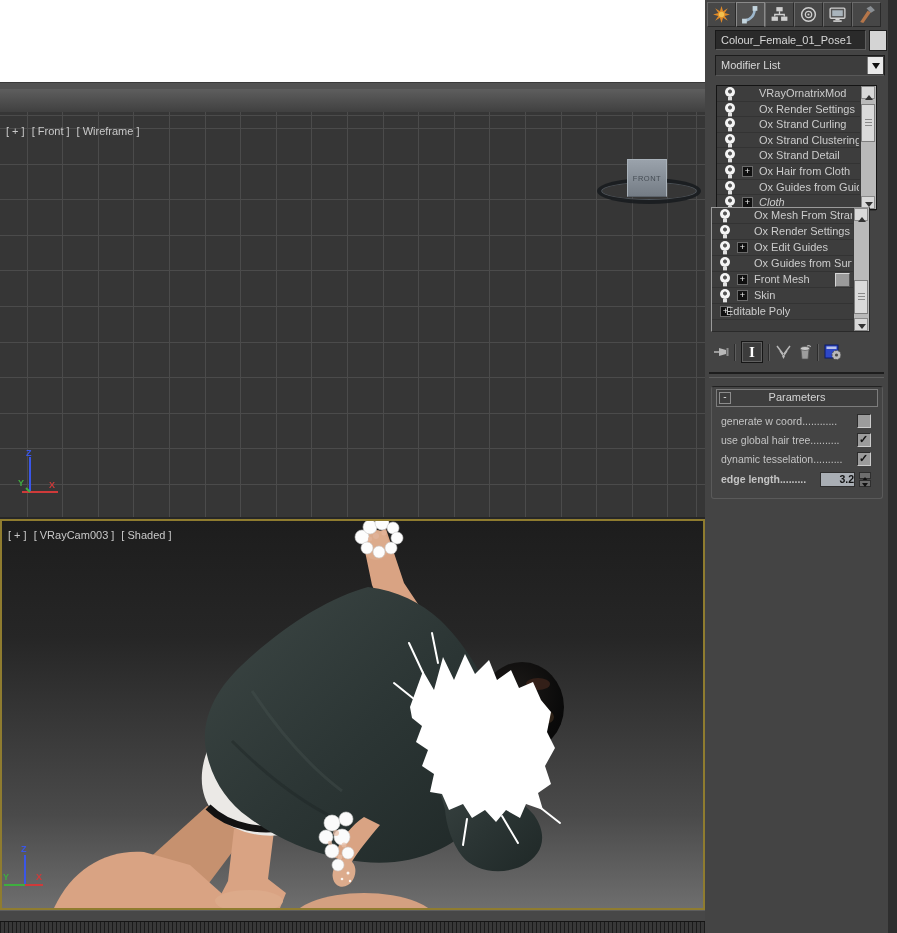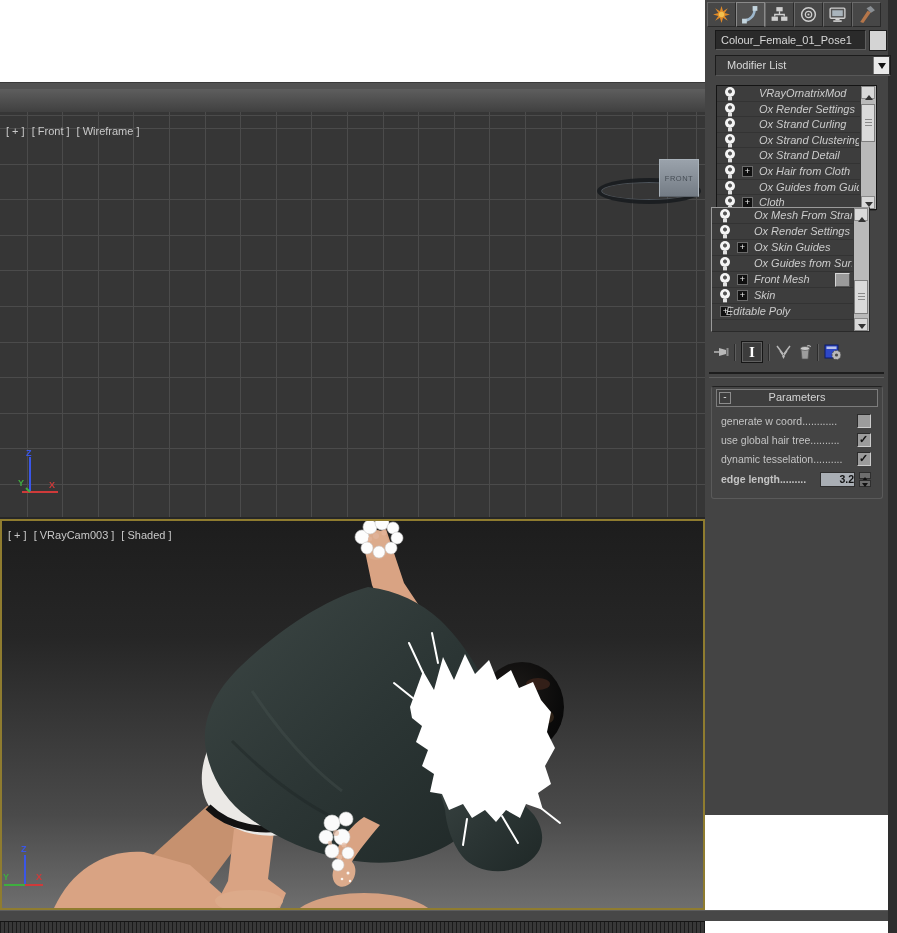--- a/index.html
+++ b/index.html
@@ -14,60 +14,60 @@
     background-image:repeating-linear-gradient(to right,#4b4b4b 0 1px,transparent 1px 35.6px),
                      repeating-linear-gradient(to bottom,#4b4b4b 0 1px,transparent 1px 35.6px);
     background-position:-9px 16px;}
   .vp-label{position:absolute;left:6px;top:13px;font-size:11px;color:#c9c9c9;display:flex;gap:7px;white-space:nowrap;}
   .vp-label span{cursor:default;}
   .vc-ring{position:absolute;left:597px;top:66px;width:96px;height:18px;border:4px solid rgba(24,27,31,.88);
            border-radius:50%;box-shadow:inset 0 0 0 1px #4e555c;}
   .viewcube{position:absolute;left:627px;top:47px;width:38px;height:36px;
             background:linear-gradient(#9aa2ab,#747c85);border:1px solid #a9b2ba;border-bottom-color:#5c636b;
             color:#464d55;font-size:7.5px;font-weight:normal;letter-spacing:.5px;
-            display:flex;align-items:center;justify-content:center;margin-left:32px;}
+            display:flex;align-items:center;justify-content:center;}
   .axis-tripod{position:absolute;}
   
   .vp-bottom{position:absolute;left:0;top:519px;width:705px;height:391px;box-sizing:border-box;
              border:2px solid #8f7c2f;
              background:linear-gradient(#1d1d1d,#262626 30%,#4a4a4a 76%,#6e6e6e 100%);overflow:hidden;}
   .scene{position:absolute;left:0;top:0;width:701px;height:387px;}
   
   .strip-below{position:absolute;left:0;top:910px;width:897px;height:11px;background:#474747;border-top:1px solid #5d5d5d;box-sizing:border-box;}
   .tickbar{position:absolute;left:0;top:921px;width:705px;height:12px;background:#383838;border-top:1px solid #141414;box-sizing:border-box;
            background-image:repeating-linear-gradient(90deg,#1b1b1b 0 1px,transparent 1px 4px);}
   
-  .right-panel{position:absolute;left:705px;top:0;width:192px;height:815px;background:#444444;}
+  .right-panel{position:absolute;left:705px;top:0;width:192px;height:933px;background:#444444;}
   .right-edge{position:absolute;left:183px;top:0;width:9px;height:933px;background:#2e2e2e;}
   .cmd-tabs{position:absolute;left:2px;top:2px;display:flex;}
   .cmd-tab{width:29px;height:25px;background:#474747;border:1px solid #2a2a2a;border-top-color:#696969;border-left-color:#696969;
            box-sizing:border-box;display:flex;align-items:center;justify-content:center;}
   .cmd-tab.selected{background:#525252;border:1px solid #8a8a8a;border-bottom-color:#222;}
   .obj-name{position:absolute;left:10px;top:30px;width:144px;height:18px;background:#2a2a2a;
             border:1px solid #181818;border-bottom-color:#5d5d5d;border-right-color:#5d5d5d;box-sizing:content-box;
             color:#d8d8d8;font-size:11px;line-height:18px;padding-left:5px;overflow:hidden;white-space:nowrap;}
   .obj-swatch{position:absolute;left:164px;top:30px;width:16px;height:19px;background:#d4d4d4;border:1px solid #202020;}
   .mod-list{position:absolute;left:10px;top:55px;width:163px;height:19px;background:#3d3d3d;
-            border:1px solid #1c1c1c;border-bottom-color:#585858;color:#d8d8d8;font-size:11px;line-height:19px;padding-left:11px;box-sizing:content-box;}
+            border:1px solid #1c1c1c;border-bottom-color:#585858;color:#d8d8d8;font-size:11px;line-height:19px;padding-left:5px;box-sizing:content-box;}
   .mod-list .dd-btn{position:absolute;right:1px;top:1px;width:15px;height:17px;background:#e9e9e9;border-left:1px solid #777;}
   .mod-list .dd-btn::after{content:'';position:absolute;left:3.5px;top:6px;border:4px solid transparent;border-top:6px solid #111;}
   
   .stk-list{position:absolute;background:#3d3d3d;border:1px solid #141414;box-sizing:border-box;}
   .stk-list.upper{left:11px;top:85px;width:161px;height:125px;}
   .stk-list.lower{left:6px;top:207px;width:159px;height:125px;border:1px solid #9a9a9a;border-right-color:#2a2a2a;border-bottom-color:#2a2a2a;}
   .stk-row{position:relative;border-bottom:1px solid #333333;height:14.6px;}
   .stk-list.lower .stk-row{height:15px;}
   .bulb{position:absolute;left:8px;top:1px;width:10px;height:10px;border-radius:50%;
         background:radial-gradient(circle at 50% 45%, #555 0 1.5px, #f4f4f4 2.5px 70%, #cfcfcf 100%);}
   .bulb::after{content:'';position:absolute;left:3px;top:10px;width:4px;height:3px;background:#e0e0e0;border:0;box-shadow:0 1px 0 #777;}
   .expand{position:absolute;left:25px;top:2px;width:9px;height:9px;background:#101010;border:1px solid #6a6a6a;
           color:#efefef;font-size:9px;line-height:8px;text-align:center;box-sizing:content-box;}
   .expand::before{content:'+';}
   .no-bulb .expand{left:8px;}
-  .stk-label{position:absolute;left:42px;right:17px;top:1px;font-size:11px;color:#cccccc;overflow:hidden;white-space:nowrap;font-style:italic;}
+  .stk-label{position:absolute;left:42px;right:17px;top:1px;font-size:11px;color:#cccccc;overflow:hidden;white-space:nowrap;}
   .no-bulb .stk-label{left:14px;}
   .italic .stk-label{font-style:italic;}
   .row-swatch{position:absolute;right:19px;top:1px;width:13px;height:12px;background:#9a9a9a;border:1px solid #d5d5d5;border-right-color:#555;border-bottom-color:#555;}
   
   .sb{position:absolute;right:0;top:0;bottom:0;width:15px;background:#b9b9b9;border-left:1px solid #3a3a3a;}
   .sb-btn{position:absolute;left:0;width:14px;height:13px;background:#d9d9d9;border:1px solid #8a8a8a;box-sizing:border-box;}
   .sb-btn.up{top:0;}  .sb-btn.down{bottom:0;}
   .sb-btn.up::after{content:'';position:absolute;left:3px;top:4px;border:4px solid transparent;border-bottom:5px solid #333;}
   .sb-btn.down::after{content:'';position:absolute;left:3px;top:5px;border:4px solid transparent;border-top:5px solid #333;}
   .sb-thumb{position:absolute;left:0;width:14px;background:#dadada;border:1px solid #7e7e7e;box-sizing:border-box;}
@@ -338,21 +338,21 @@
         <span class="bulb"></span>
         <span class="stk-label">Ox Mesh From Strands</span>
       </div>
       <div class="stk-row">
         <span class="bulb"></span>
         <span class="stk-label">Ox Render Settings</span>
       </div>
       <div class="stk-row">
         <span class="bulb"></span>
         <span class="expand"></span>
-        <span class="stk-label">Ox Skin Guides</span>
+        <span class="stk-label">Ox Edit Guides</span>
       </div>
       <div class="stk-row">
         <span class="bulb"></span>
         <span class="stk-label">Ox Guides from Surface</span>
       </div>
       <div class="stk-row">
         <span class="bulb"></span>
         <span class="expand"></span>
         <span class="stk-label">Front Mesh</span>
         <span class="row-swatch"></span>

